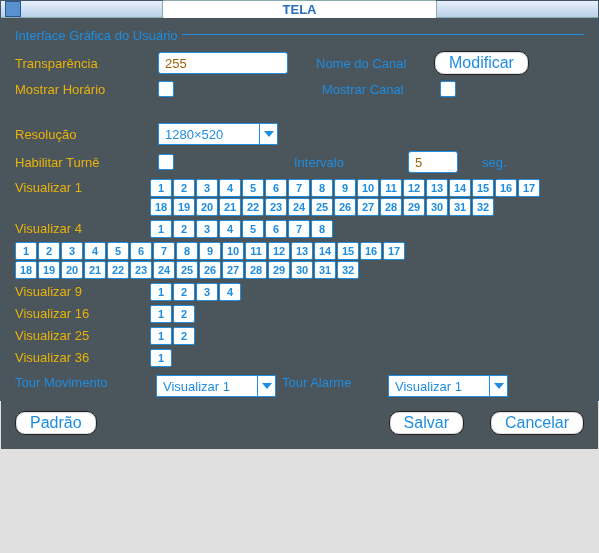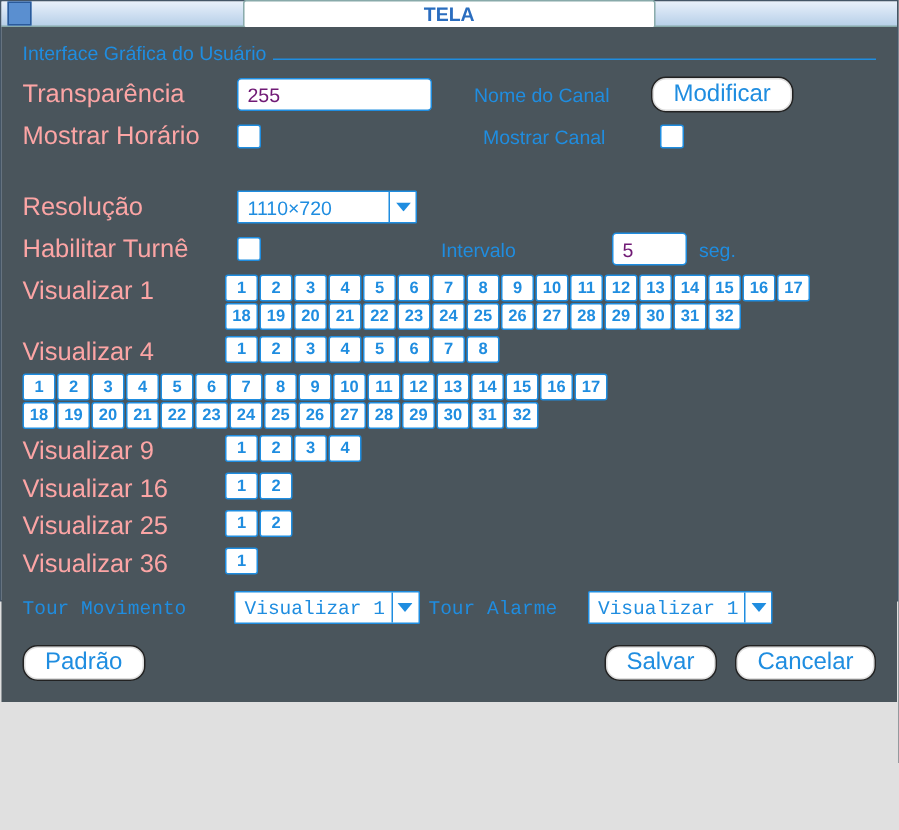--- a/index.html
+++ b/index.html
@@ -54,55 +54,54 @@
     position: relative;
   }
   .fieldset-label {
     color: #1f8de0;
     font-size: 13px;
     margin-bottom: 2px;
     display: inline-block;
   }
   .fieldset-line {
     display:flex;
-    align-items:center;
     gap:4px;
     margin-bottom:4px;
   }
   .fieldset-line .hr {
     flex:1;
     height:1px;
     background:#1f8de0;
     margin-top:6px;
   }
   .row {
     display: flex;
     align-items: center;
     margin: 6px 0;
     gap: 8px;
   }
   .label {
-    color: #fca5a5;
+    color: #eab308;
     width: 135px;
-    font-size: 17px;
+    font-size: 13px;
   }
   .label-r {
     color: #1f8de0;
     font-size: 13px;
     margin-left: 20px;
     width: 110px;
   }
   input.textfield {
     background: #fff;
     border: 1px solid #1f8de0;
     border-radius: 3px;
     padding: 2px 6px;
     height: 22px;
     font-size: 13px;
-    color: #701a75;
+    color: #a16207;
   }
   .checkbox {
     width: 16px; height: 16px;
     background: #fff;
     border: 1px solid #1f8de0;
     border-radius: 2px;
     display:inline-block;
     cursor:pointer;
   }
   .btn {
@@ -162,46 +161,44 @@
     font-weight: bold;
   }
   .view-row {
     display:flex;
     align-items:flex-start;
     margin: 4px 0;
   }
   .view-row .label { margin-top:1px; }
   .bottom-row {
     display:flex;
-    align-items:center;
     margin-top:8px;
-    font-family:Liberation Mono, monospace;
   }
   .bottom-row .label2 {
     color:#1f8de0;
     font-size:13px;
     margin-right:6px;
   }
   .footer {
     display:flex;
     justify-content:space-between;
     align-items:center;
     margin-top:14px;
   }
   .footer-right {
     display:flex;
-    gap:12px;
+    gap:26px;
   }
   .small-input {
     width: 50px;
   }
   .unit {
     color:#1f8de0;
     font-size:13px;
-    margin-left:0;
+    margin-left:16px;
   }
 </style>
 </head>
 <body>
 
 <div class="window">
   <div class="titlebar">
     <div class="ticon"></div>
     <div class="title-pill">TELA</div>
   </div>
@@ -225,21 +222,21 @@
       <div style="width:112px"></div>
       <span class="label-r">Mostrar Canal</span>
       <span class="checkbox"></span>
     </div>
 
     <div style="height:14px"></div>
 
     <div class="row">
       <span class="label">Resolução</span>
       <div class="dropdown">
-        <span class="dd-text">1110×720</span>
+        <span class="dd-text">1280×520</span>
         <span class="dd-arrow">
           <svg viewBox="0 0 10 6">
               <path d="M0 0 L5 6 L10 0 Z" fill="#1f8de0"></path>
             </svg>
         </span>
       </div>
     </div>
 
     <div class="row">
       <span class="label">Habilitar Turnê</span>

